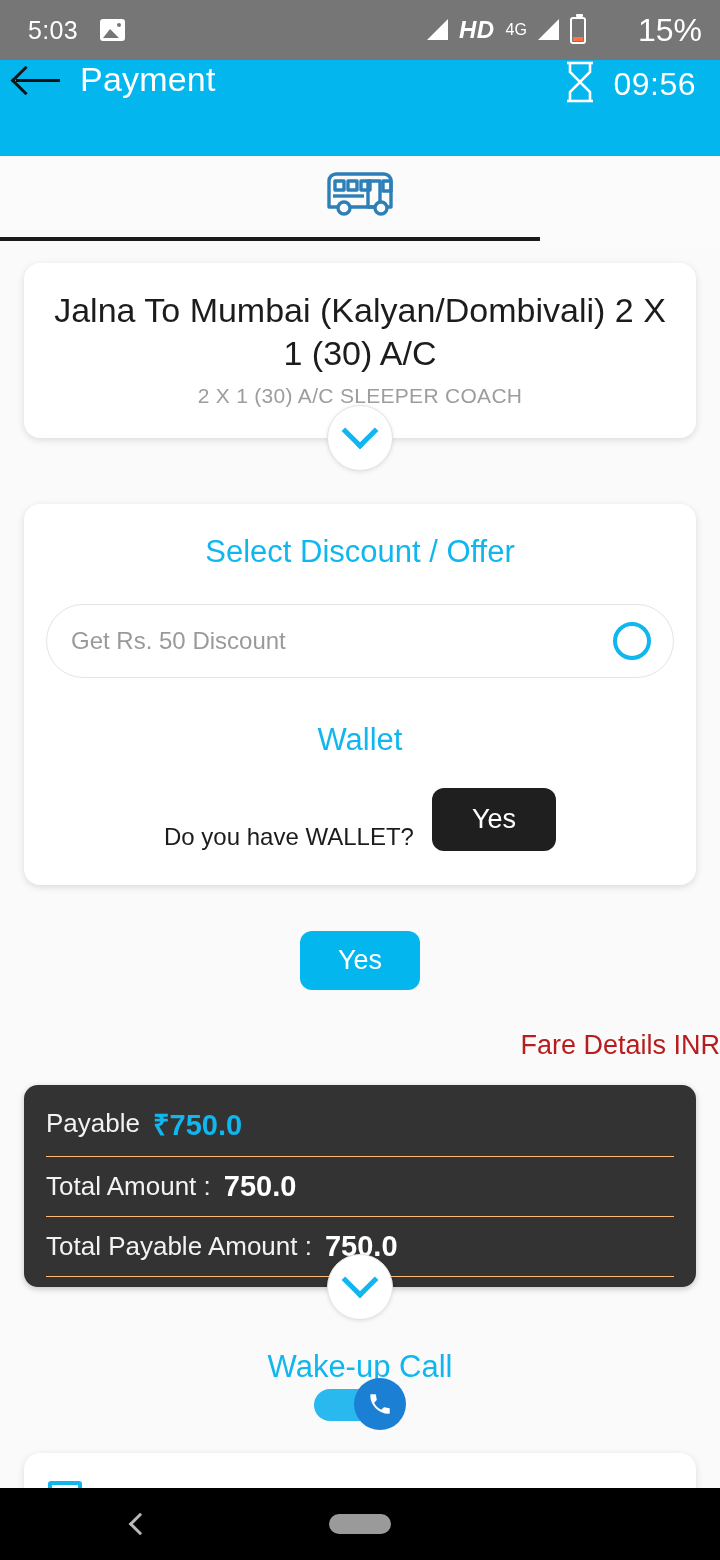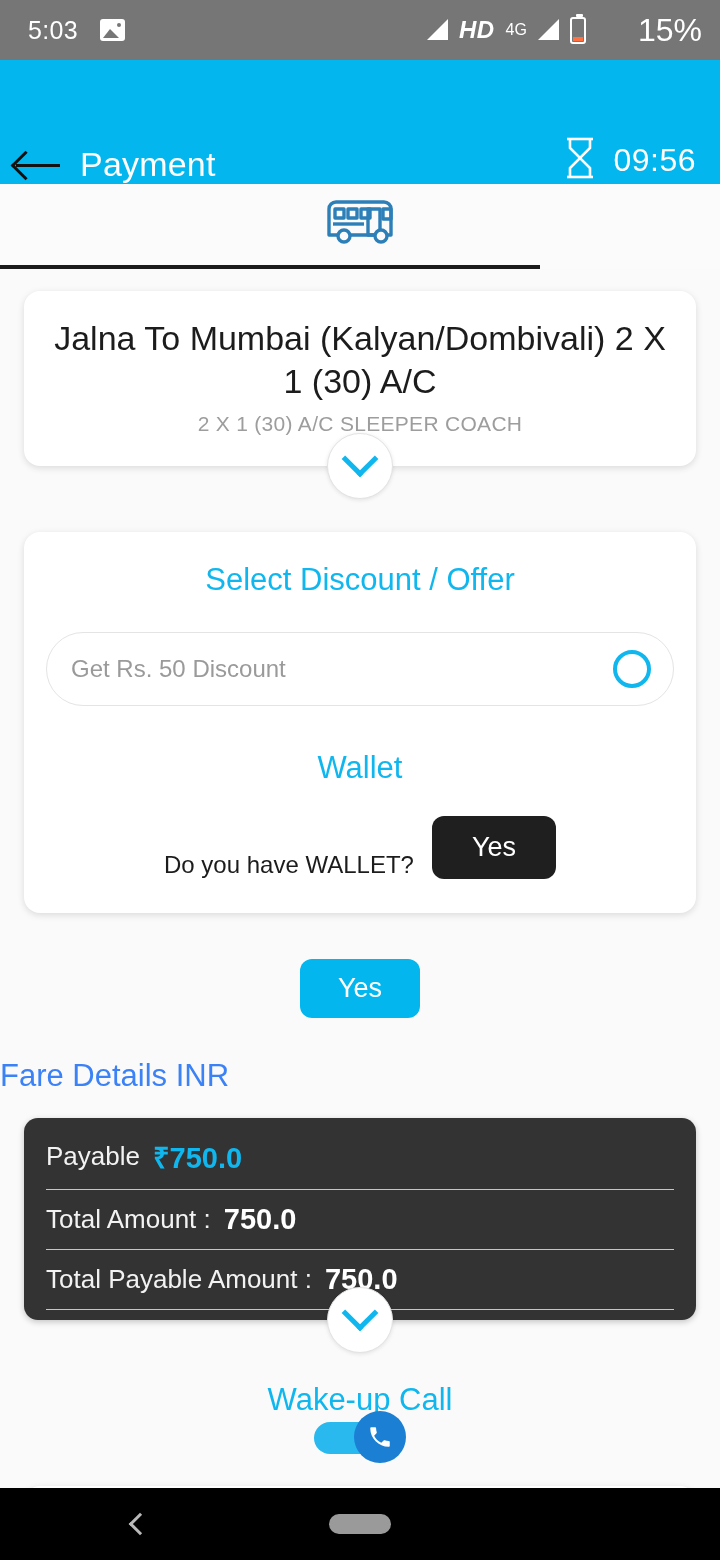--- a/index.html
+++ b/index.html
@@ -43,22 +43,22 @@
     position: relative; display: flex; align-items: flex-end; padding: 1px;
   }
   .batt::before {
     content: ""; position: absolute; top: -5px; left: 4px; width: 7px; height: 3px; background: #fff; border-radius: 1px;
   }
   .batt i { display: block; width: 100%; height: 18%; background: #ff7043; }
   .pct { font-size: 32px; margin-left: 41px; }
 
   
   .appbar {
-    height: 124px; background: #03b6ed; color: #ffffff;
-    display: flex; align-items: flex-end; justify-content: space-between;
+    height: 96px; background: #03b6ed; color: #ffffff;
+    display: flex; align-items: flex-start; justify-content: space-between;
     padding: 0 24px 0 14px;
   }
   .appbar-left { display: flex; align-items: center; gap: 18px; }
   .back-arrow { width: 48px; height: 34px; position: relative; }
   .back-arrow::before {
     content: ""; position: absolute; top: 16px; left: 2px; width: 44px; height: 3px; background: #111;
   }
   .back-arrow::after {
     content: ""; position: absolute; top: 7px; left: 1px; width: 18px; height: 18px;
     border-left: 3px solid #111; border-bottom: 3px solid #111; transform: rotate(45deg);
@@ -122,21 +122,21 @@
   
   .coupon-row {
     margin-top: 46px; display: flex; align-items: center; justify-content: center; gap: 16px;
   }
   .coupon-q { font-size: 24px; color: #3a3a3a; }
   .btn-cyan {
     background: #03b6ed; color: #ffffff; border: none; border-radius: 12px;
     font-size: 27px; padding: 14px 38px; font-family: inherit; cursor: pointer;
   }
 
-  .fare-title { text-align: left; font-size: 31px; color: #3b82f6; margin-top: 40px; }
+  .fare-title { text-align: right; font-size: 27px; color: #b91c1c; margin-top: 40px; }
 
   
   .fare-panel {
     position: relative; margin: 24px 24px 0; background: #333333; border-radius: 14px;
     padding: 6px 22px 10px; box-shadow: 0 2px 6px rgba(0,0,0,.22);
   }
   .fare-line {
     display: flex; align-items: center; justify-content: flex-start;
     padding: 13px 0; border-bottom: 1px solid #fdba74; gap: 13px;
   }

